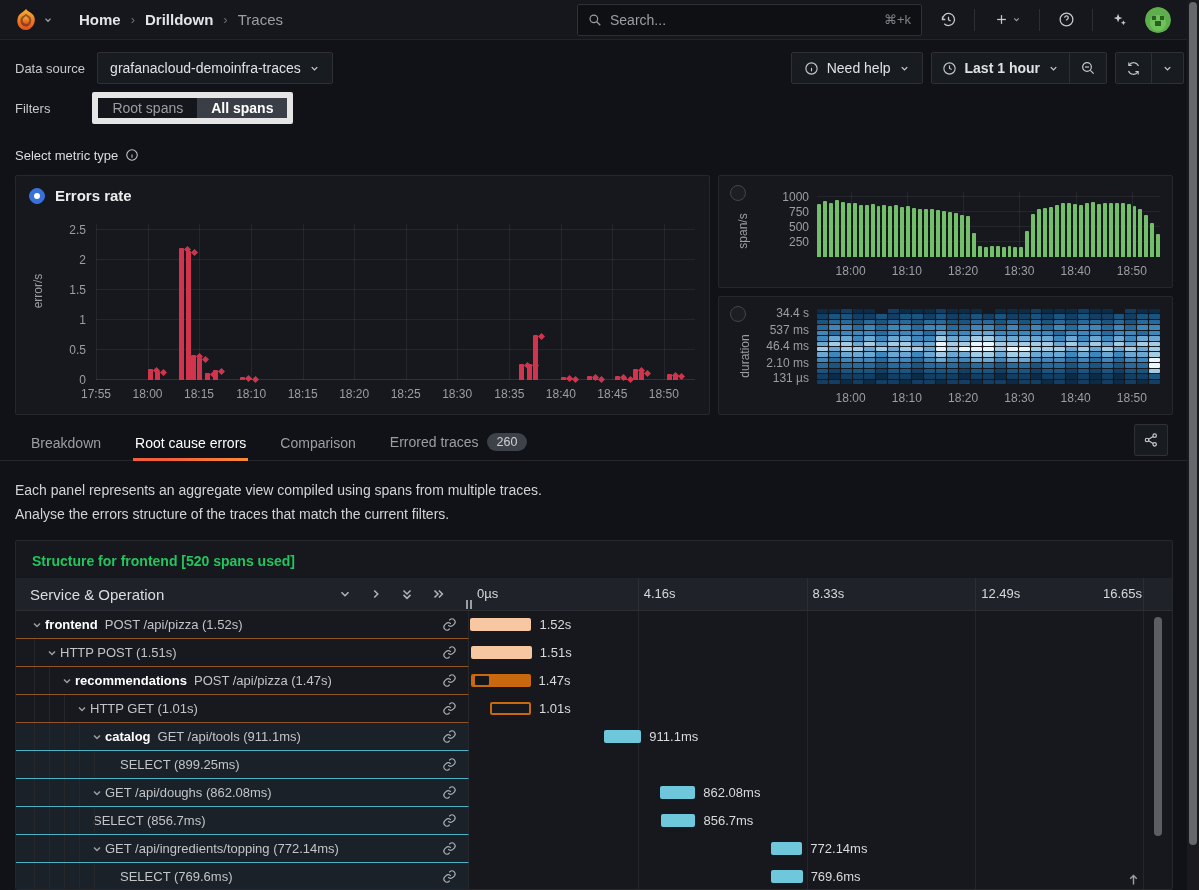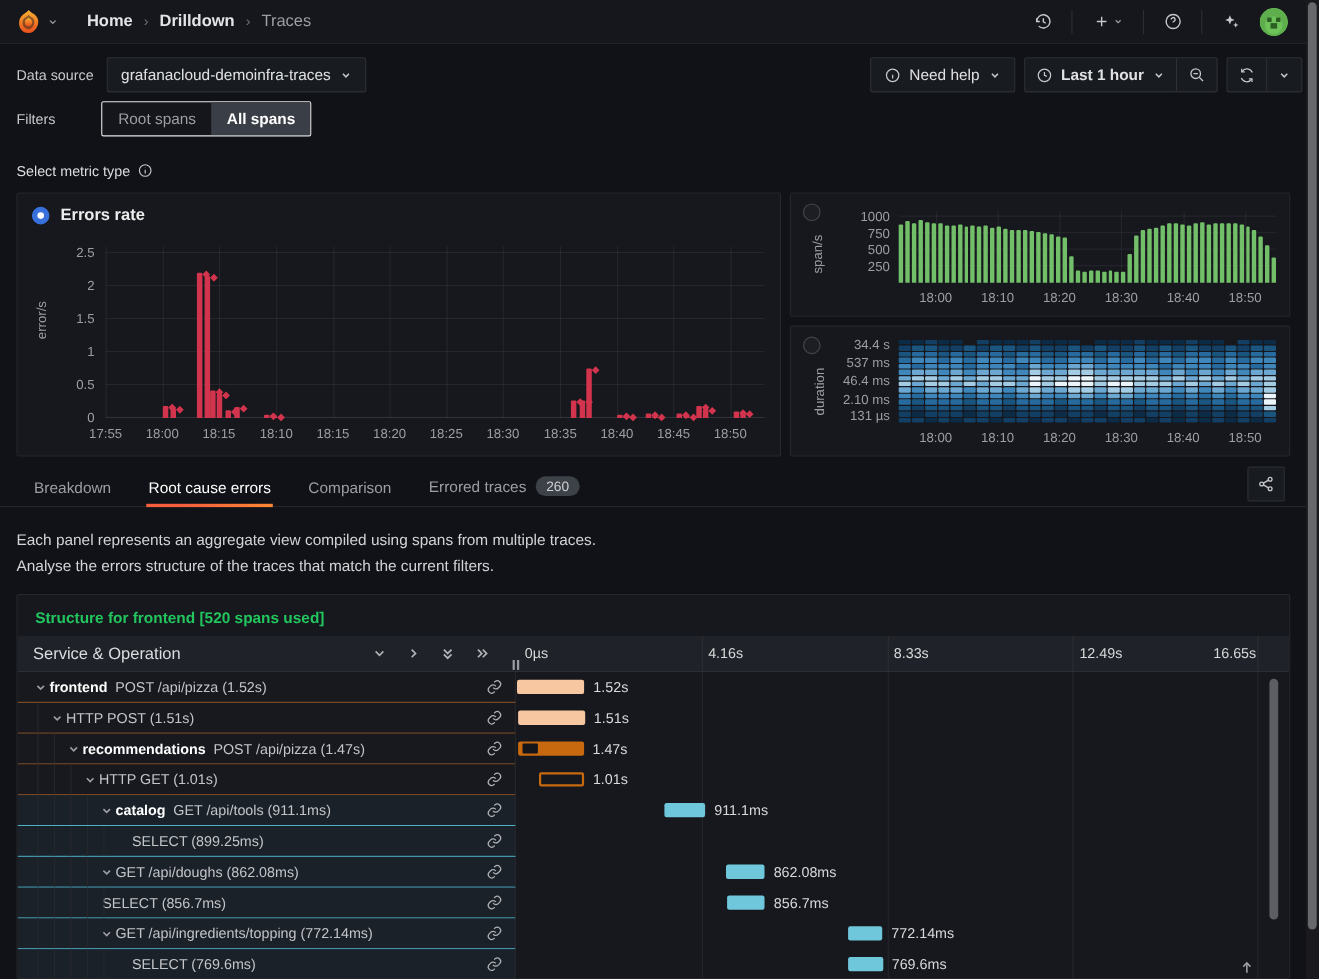--- a/index.html
+++ b/index.html
@@ -34,21 +34,21 @@
   .controls { margin-top:12px; height:32px; }
   .label-sm { font-size:13px; color:#c7c8c9; margin-right:12px; }
   .select-box, .ctl-btn { height:32px; background:#181b20; border:1px solid #2e3036; border-radius:2px;
                display:flex; align-items:center; gap:8px; padding:0 12px; color:#e0e1e3; cursor:pointer; }
   .ctl-right { margin-left:auto; display:flex; align-items:center; gap:8px; }
   .btn-group { display:flex; align-items:stretch; height:32px; border:1px solid #2e3036; border-radius:2px; background:#181b20; }
   .btn-group .seg-btn { display:flex; align-items:center; gap:8px; padding:0 10px; cursor:pointer; color:#e0e1e3; }
   .btn-group .gdiv { width:1px; background:#2e3036; }
 
   .filters { margin-top:8px; height:32px; }
-  .toggle { display:flex; height:32px; border:1px solid #e5e5e5; border-radius:2px; overflow:hidden; background:#14161b; }
+  .toggle { display:flex; height:32px; border:6px solid #e5e5e5; border-radius:2px; overflow:hidden; background:#14161b; }
   .toggle .opt { display:flex; align-items:center; padding:0 14px; color:#9d9ea3; cursor:pointer; }
   .toggle .opt.active { background:#3a3f47; color:#ffffff; font-weight:bold; }
   .filterbox { height:32px; margin-left:10px; border:1px solid #2e3036; border-radius:2px;
                display:flex; align-items:center; gap:10px; padding:0 10px; width:400px; background:#111217; }
   .chip { background:#34373d; border-radius:2px; display:flex; align-items:center; gap:8px;
           padding:4px 9px; font-size:12.5px; font-weight:bold; color:#e6e7e9; cursor:pointer; }
   .chip .x { color:#c0c1c4; font-weight:normal; font-size:12px; cursor:pointer; }
   .placeholder { color:#73767d; }
 
   .metric-label { margin-top:22px; padding:0 15px; display:flex; align-items:center; gap:7px;
@@ -173,20 +173,30 @@
     </span>
   </div>
   <nav class="crumbs">
     <span class="crumb">Home</span>
     <span class="crumb-sep">›</span>
     <span class="crumb">Drilldown</span>
     <span class="crumb-sep">›</span>
     <span class="crumb dim">Traces</span>
   </nav>
   <div class="nav-spacer"></div>
+  <div class="searchbox">
+    <span>
+      <svg width="14" height="14" viewBox="0 0 24 24" fill="none" stroke="#9d9ea3" stroke-width="2">
+          <circle cx="10" cy="10" r="6.5"></circle>
+          <line x1="15" y1="15" x2="21" y2="21"></line>
+        </svg>
+    </span>
+    <span class="ph">Search...</span>
+    <span class="kbd">⌘+k</span>
+  </div>
   <div class="nav-icon">
     <svg width="17" height="17" viewBox="0 0 24 24" fill="none" stroke="currentColor" stroke-width="1.8">
         <path d="M3.5 12a8.5 8.5 0 1 1 2.5 6"></path>
         <polyline points="3.5 8 3.5 12 7.5 12"></polyline>
         <polyline points="12 8 12 12.5 15 14"></polyline>
       </svg>
   </div>
   <div class="nav-div"></div>
   <div class="nav-icon" style="width:44px;gap:3px;">
     <svg width="15" height="15" viewBox="0 0 24 24" fill="none" stroke="currentColor" stroke-width="2">

